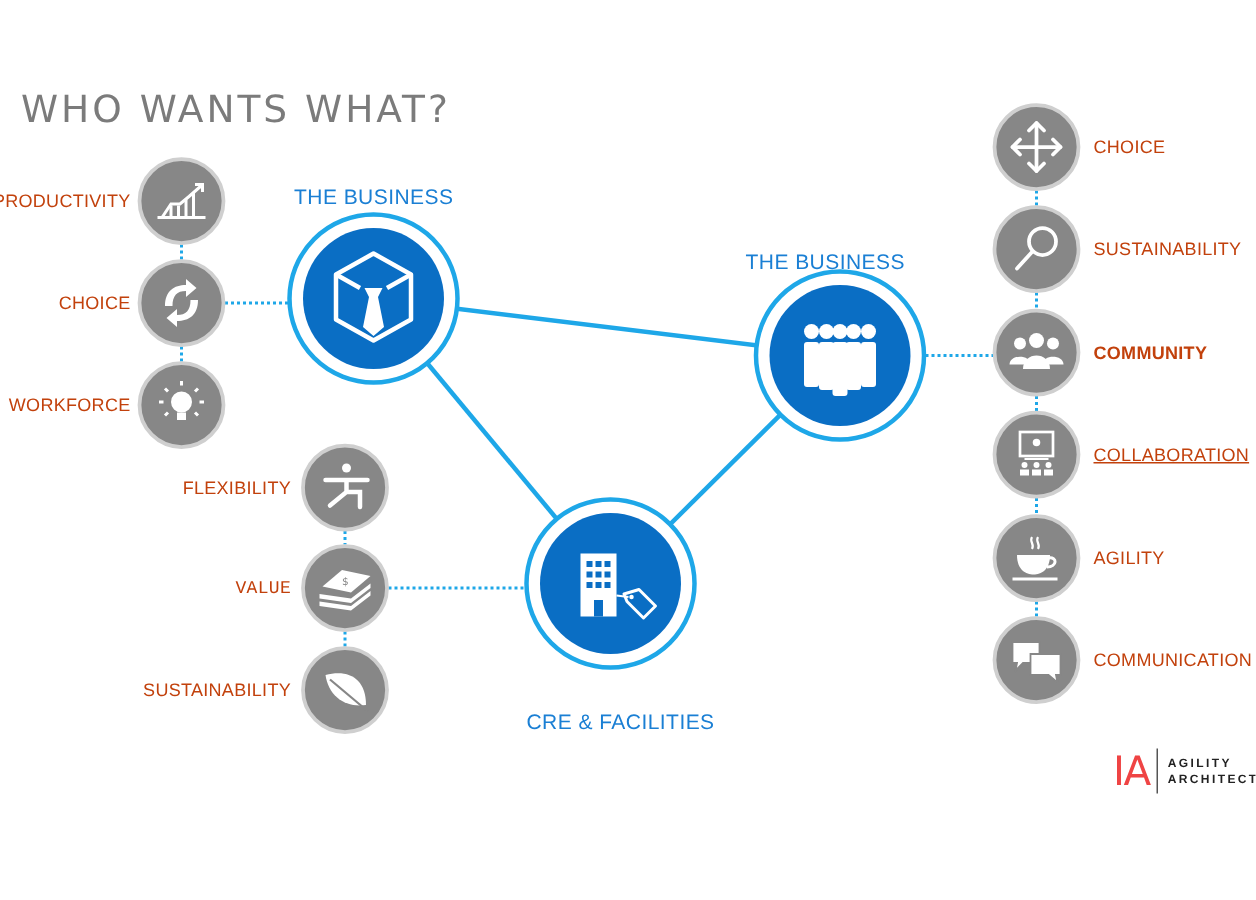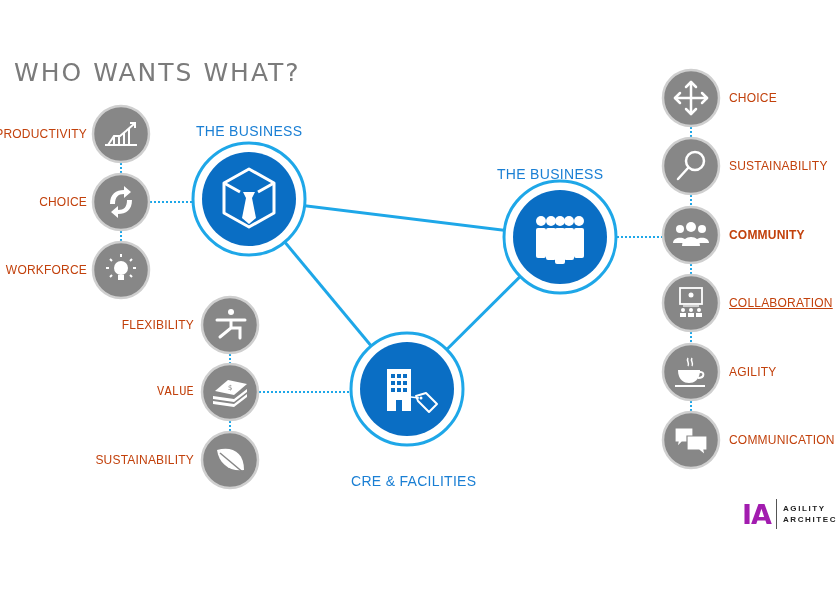--- a/index.html
+++ b/index.html
@@ -3,21 +3,21 @@
 <meta charset="utf-8">
 <style>
   html,body{margin:0;padding:0;background:#ffffff;}
   body{width:837px;height:600px;position:relative;overflow:hidden;font-family:"Liberation Sans","DejaVu Sans",sans-serif;}
   .title{position:absolute;left:14px;top:58px;font-size:25px;letter-spacing:2px;color:#7b7b7b;font-family:"DejaVu Sans",sans-serif;font-weight:normal;white-space:nowrap;}
   svg.diagram{position:absolute;left:0;top:0;}
   .lbl{position:absolute;font-size:12px;color:#c2410c;white-space:nowrap;letter-spacing:0.2px;}
   .lbl.left{text-align:right;}
   .hub-lbl{position:absolute;font-size:14px;color:#1a7fd4;white-space:nowrap;letter-spacing:0.3px;text-align:right;}
   .logo{position:absolute;left:742px;top:499px;display:flex;align-items:center;}
-  .logo-mark{font-size:27px;color:#a21caf;font-family:"DejaVu Sans",sans-serif;font-weight:700;letter-spacing:-1px;line-height:1;}
+  .logo-mark{font-size:27px;color:#ef4444;font-family:"DejaVu Sans",sans-serif;font-weight:400;letter-spacing:-1px;line-height:1;}
   .logo-sep{width:1px;height:30px;background:#555;margin:0 6px 0 5px;}
   .logo-text{font-size:8px;letter-spacing:1.6px;color:#222;line-height:11px;font-weight:bold;}
 </style>
 </head>
 <body>
 
 <div class="title">WHO WANTS WHAT?</div>
 
 <svg class="diagram" width="837" height="600" viewBox="0 0 837 600">
 

